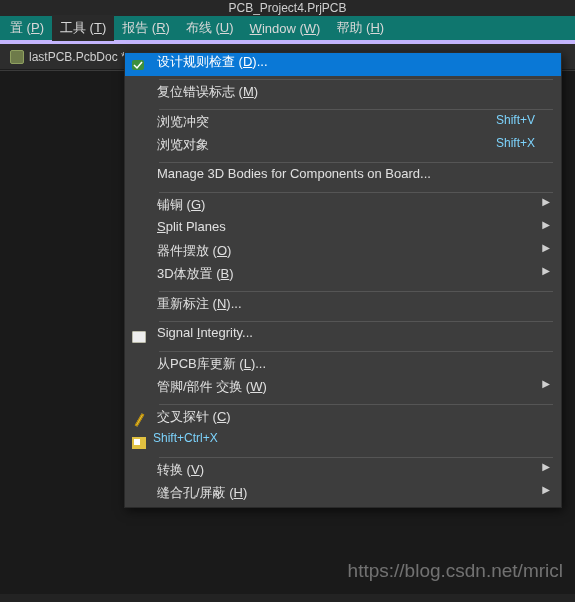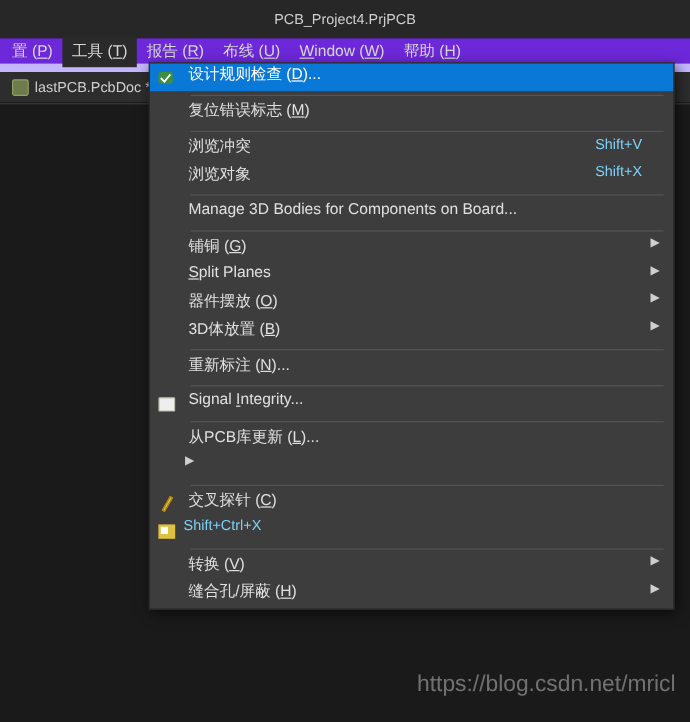--- a/index.html
+++ b/index.html
@@ -6,32 +6,32 @@
   body {
     width: 575px; height: 602px;
     background: #232323;
     font-family: "Microsoft YaHei", "Segoe UI", sans-serif;
     font-size: 13px;
     color: #d8d8d8;
     overflow: hidden;
     position: relative;
   }
   .title-bar {
-    height: 32px;
+    height: 16px;
     background: #272727;
     display: flex;
     align-items: center;
     justify-content: center;
     color: #cfcfcf;
     font-size: 12px;
   }
   .menu-bar {
     height: 28px;
-    background: #6d28d9;
-    border-bottom: 7px solid #c4b5fd;
+    background: #0f766e;
+    border-bottom: 4px solid #c4b5fd;
     display: flex;
     align-items: center;
     padding-left: 2px;
   }
   .menu-item {
     padding: 4px 8px;
     color: #d8d8d8;
     cursor: default;
   }
   .menu-item.active {
@@ -210,20 +210,21 @@
       <span class="dd-sub"></span>
     </div>
     <div class="sep"></div>
     <div class="dd-row">
       <span class="dd-icon"></span>
       <span class="dd-label">从PCB库更新 (<span class="mn">L</span>)...</span>
       <span class="dd-sub"></span>
     </div>
     <div class="dd-row">
       <span class="dd-icon"></span>
+      <span class="dd-label">管脚/部件 交换 (<span class="mn">W</span>)</span>
       <span class="dd-sub">▶</span>
     </div>
     <div class="sep"></div>
     <div class="dd-row">
       <span class="dd-icon">
         <span class="icon-pin"></span>
       </span>
       <span class="dd-label">交叉探针 (<span class="mn">C</span>)</span>
       <span class="dd-sub"></span>
     </div>

